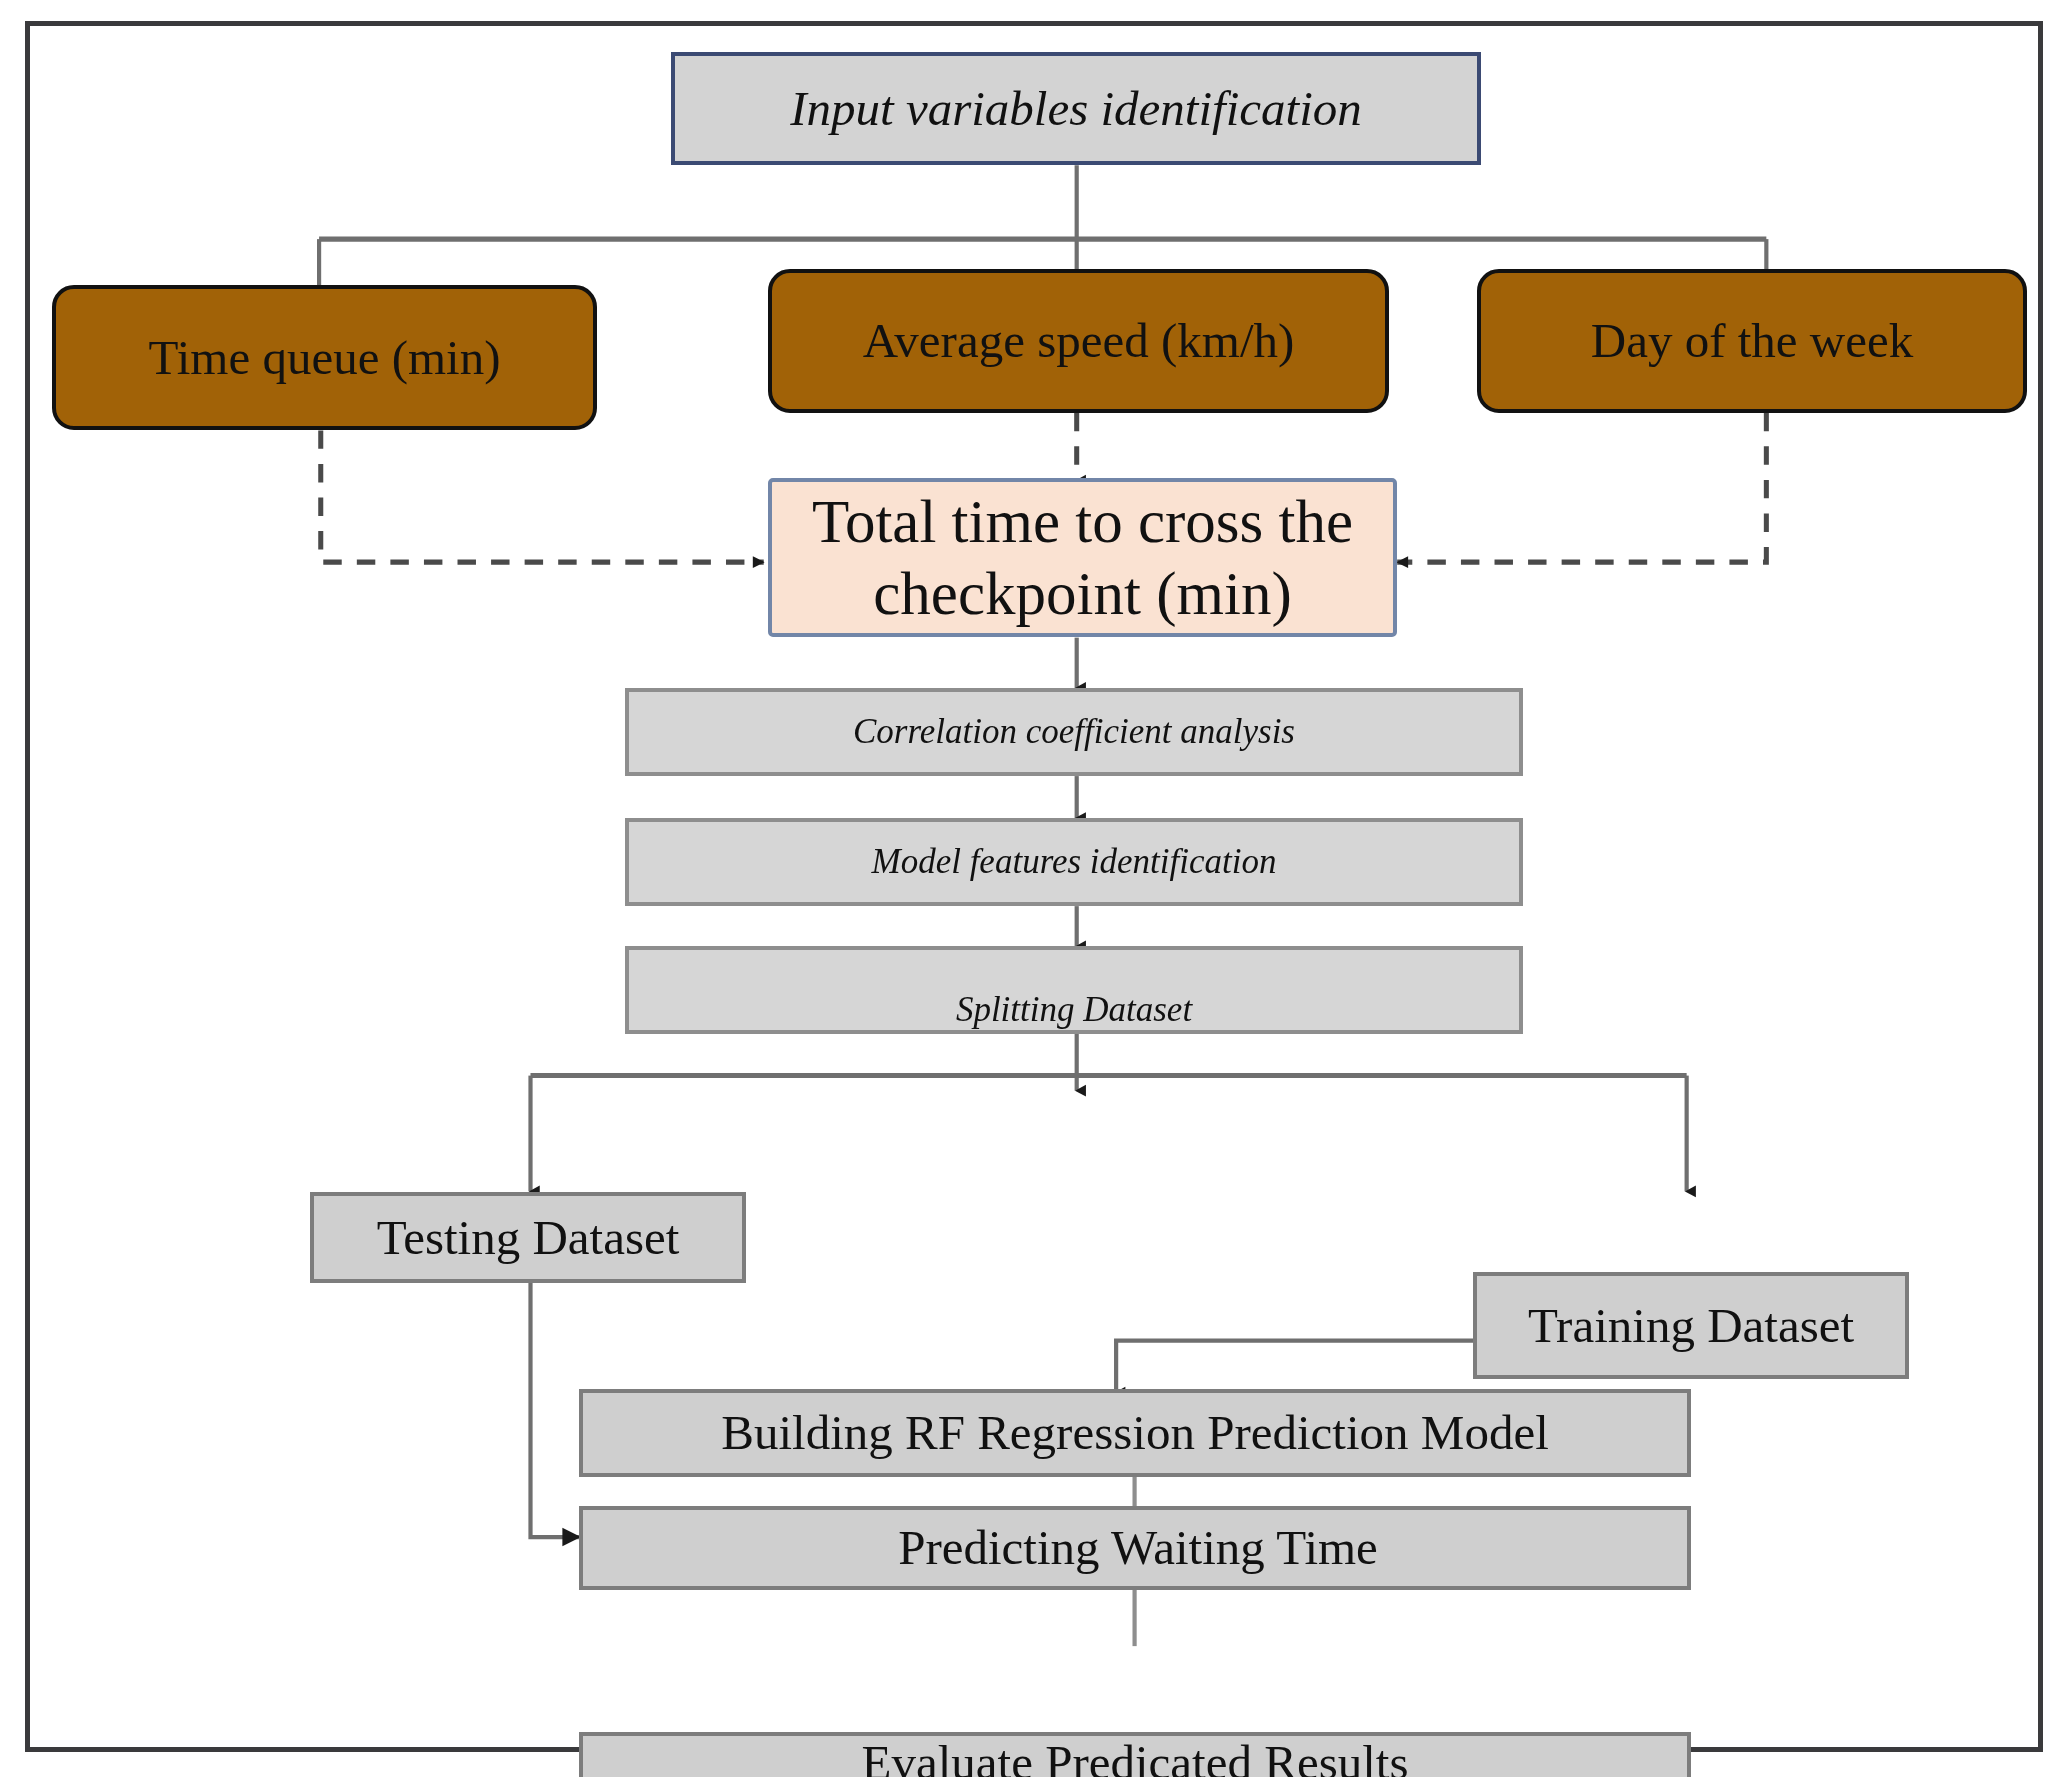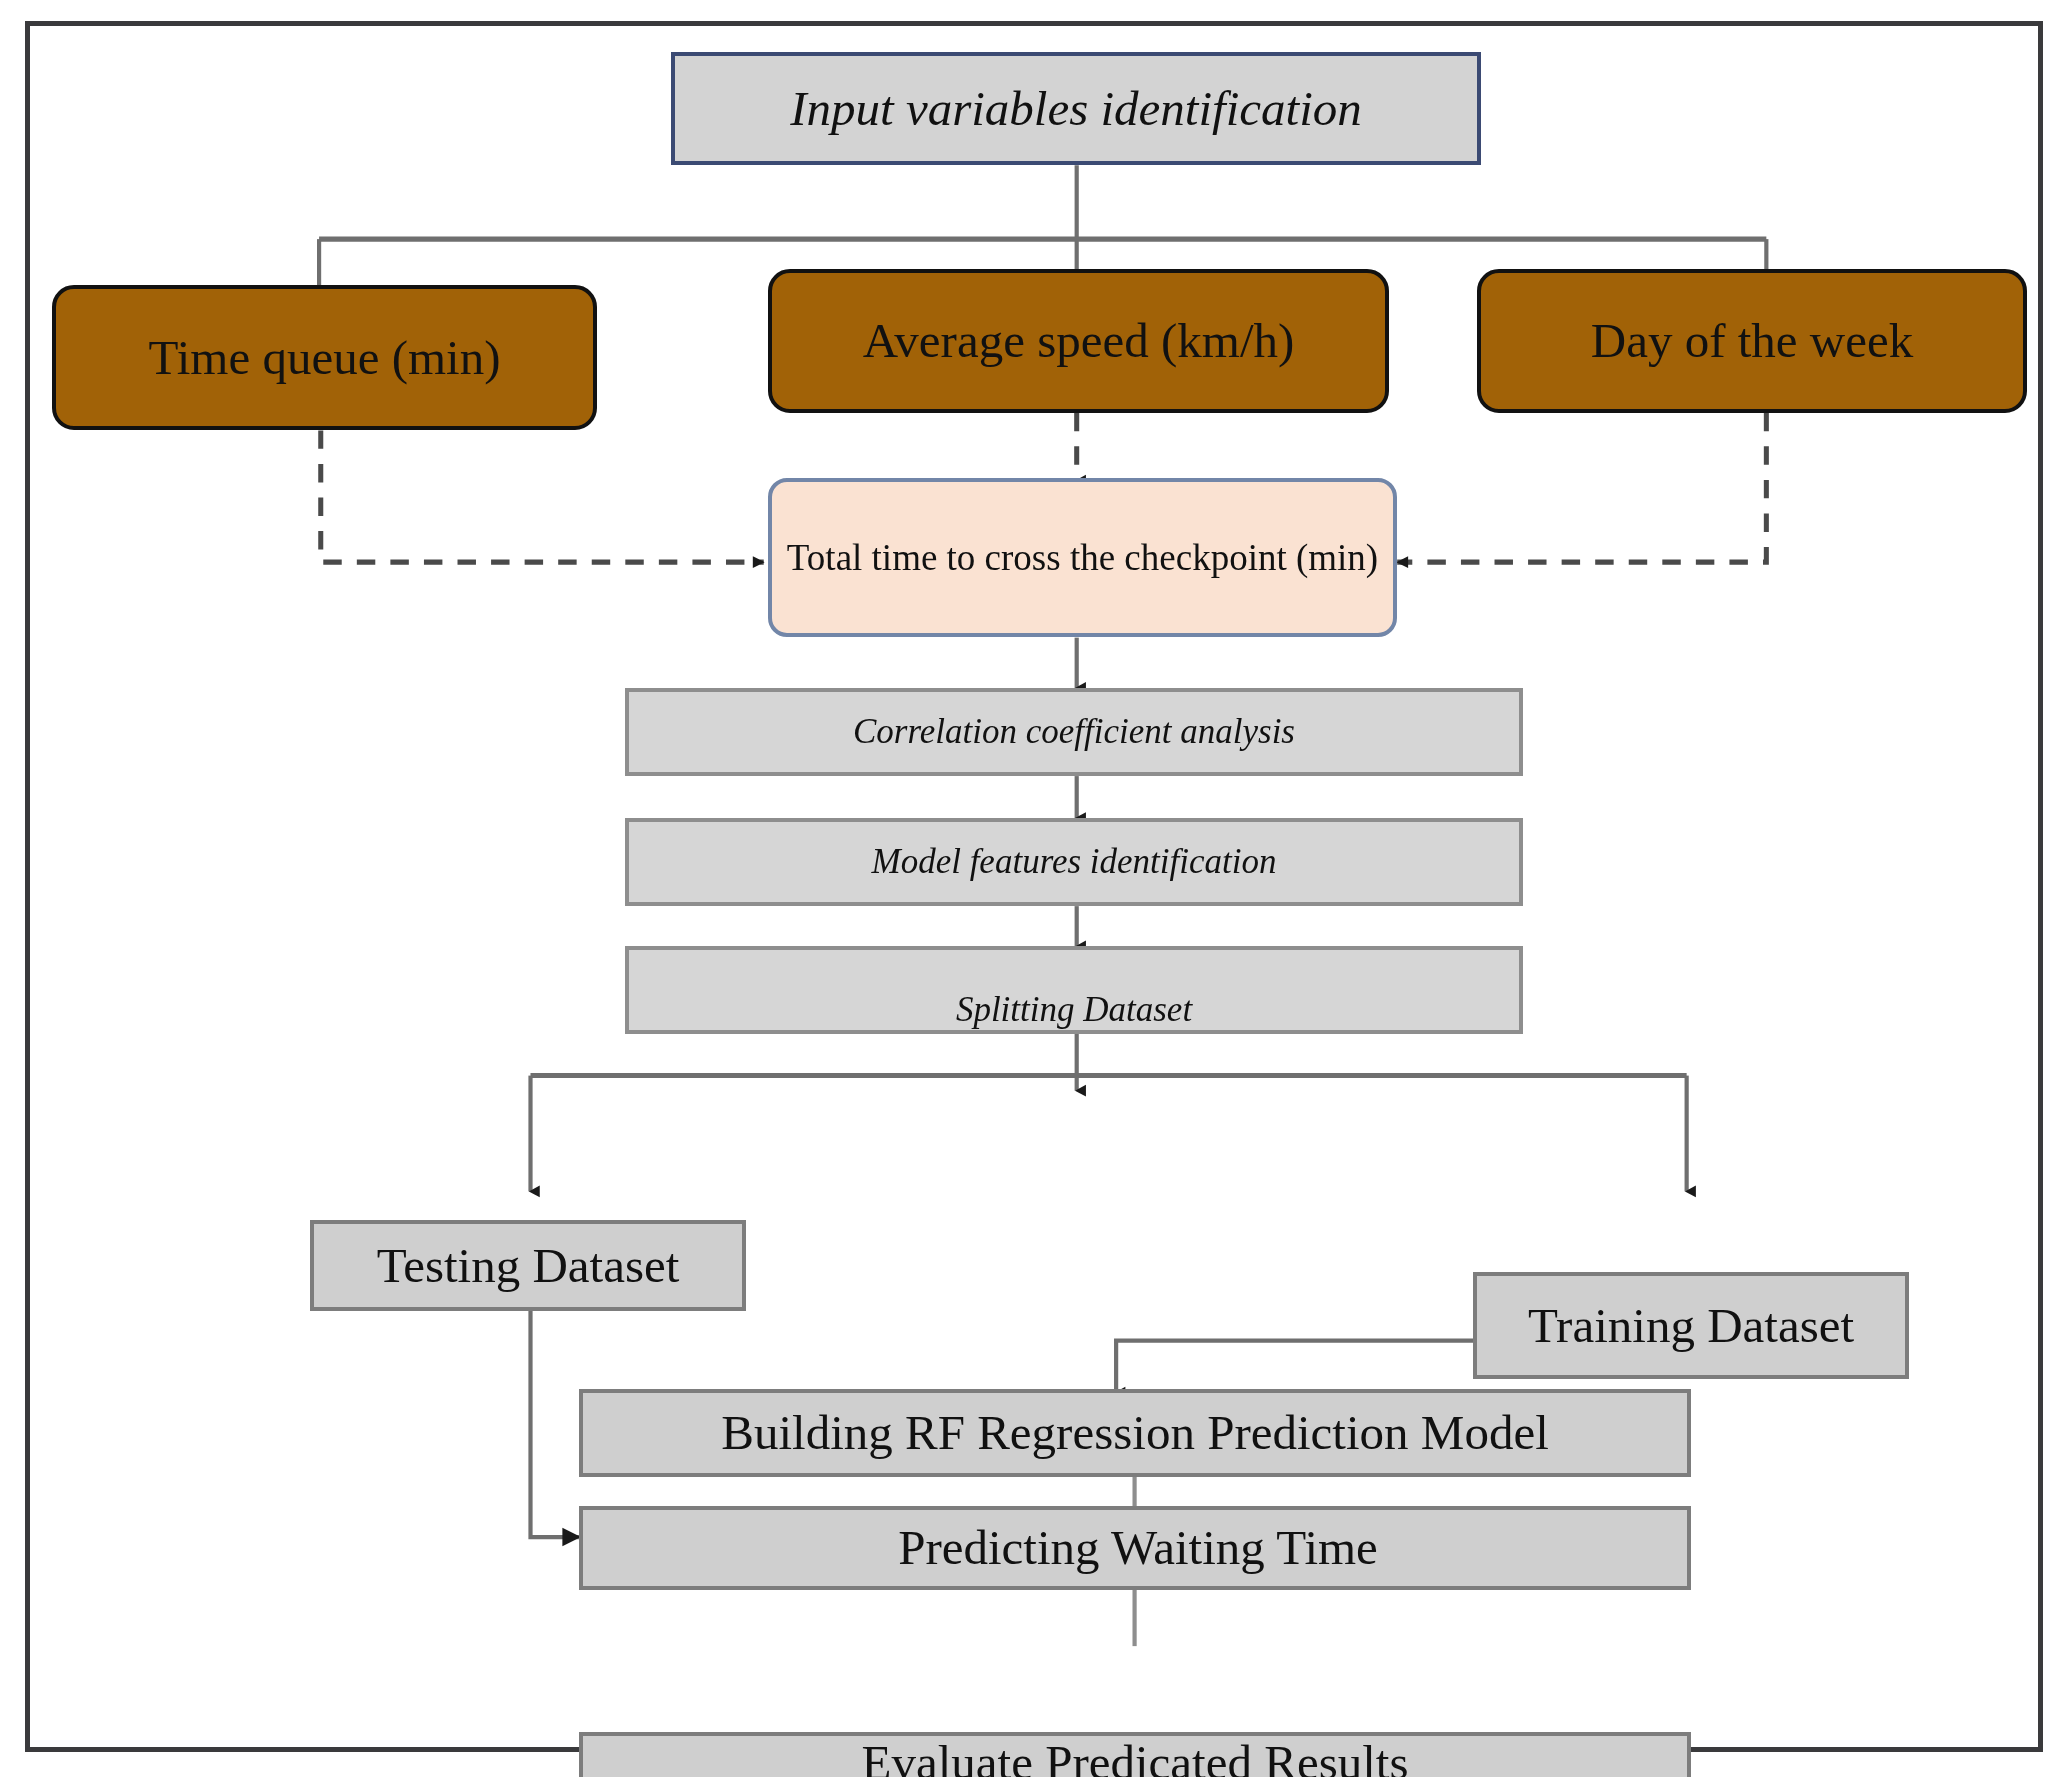--- a/index.html
+++ b/index.html
@@ -59,22 +59,22 @@
     background: #a16207;
     border: 4.2px solid #111111;
     border-radius: 22px;
     font-size: 49px;
   }
 
   
   .node-target {
     background: #fae2d2;
     border: 4.2px solid #7286a8;
-    border-radius: 19px;
-    font-size: 37px;
+    border-radius: 5px;
+    font-size: 61px;
   }
 
   
   .node-process {
     background: #d6d6d6;
     border: 4.2px solid #8e8e8e;
     font-size: 35px;
     font-style: italic;
   }
 
@@ -191,21 +191,21 @@
 </div>
 
 <div class="node node-process" style="left:625px; top:818px; width:898px; height:88px;">
   <span class="node-label">Model features identification</span>
 </div>
 
 <div class="node node-process" style="left:625px; top:946px; width:898px; height:88px;align-items:flex-end;">
   <span class="node-label">Splitting Dataset</span>
 </div>
 
-<div class="node node-dataset" style="left:310px; top:1192px; width:436px; height:91px;margin-top:28px;">
+<div class="node node-dataset" style="left:310px; top:1192px; width:436px; height:91px;">
   <span class="node-label">Testing Dataset</span>
 </div>
 
 <div class="node node-dataset" style="left:1473px; top:1256px; width:436px; height:107px;margin-top:16px;">
   <span class="node-label">Training Dataset</span>
 </div>
 
 <div class="node node-dataset" style="left:579px; top:1389px; width:1112px; height:88px;">
   <span class="node-label">Building RF Regression Prediction Model</span>
 </div>

